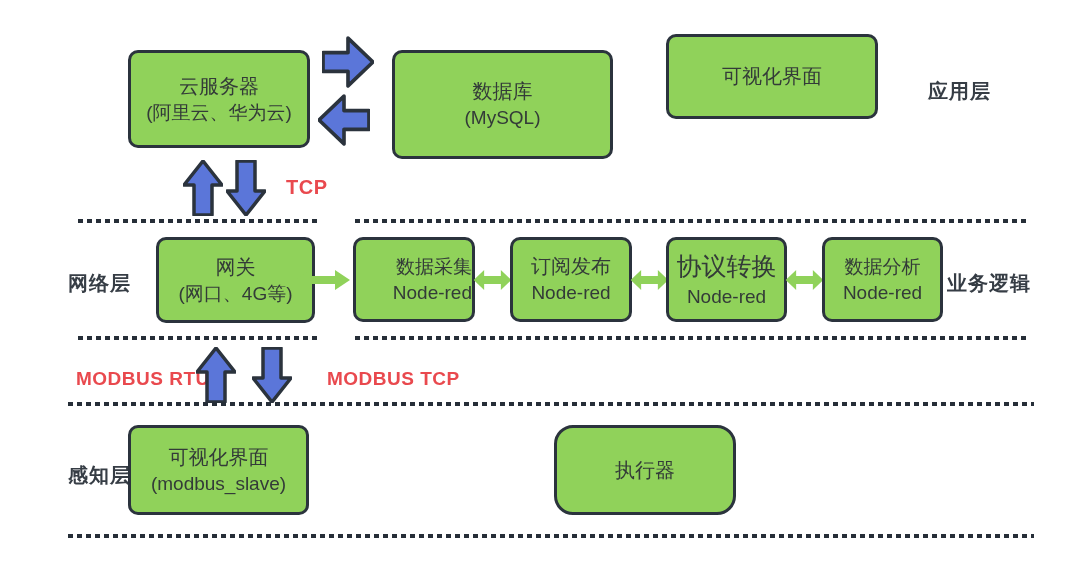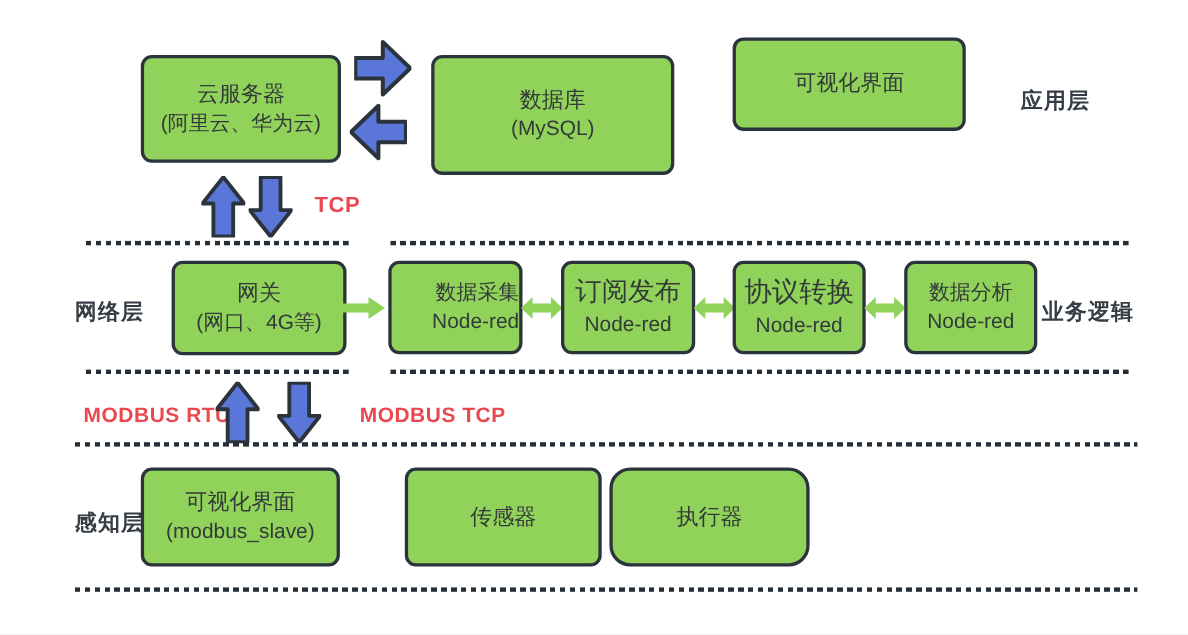--- a/index.html
+++ b/index.html
@@ -97,21 +97,21 @@
   <div class="box" style="left:353px;top:237px;width:122px;height:85px;align-items:flex-end;">
     <div class="box-title" style="font-size:19px;">数据采集</div>
     <div class="box-sub">Node-red</div>
   </div>
 
   <svg class="garr" style="left:473px;top:268px;" width="39" height="24" viewBox="0 0 56 24" preserveAspectRatio="none">
     <polygon points="1,12 16,2 16,8 40,8 40,2 55,12 40,22 40,16 16,16 16,22"></polygon>
   </svg>
 
   <div class="box" style="left:510px;top:237px;width:122px;height:85px;">
-    <div class="box-title" style="font-size:24px;">订阅发布</div>
+    <div class="box-title" style="font-size:20px;">订阅发布</div>
     <div class="box-sub">Node-red</div>
   </div>
 
   <svg class="garr" style="left:630px;top:268px;" width="39" height="24" viewBox="0 0 56 24" preserveAspectRatio="none">
     <polygon points="1,12 16,2 16,8 40,8 40,2 55,12 40,22 40,16 16,16 16,22"></polygon>
   </svg>
 
   <div class="box" style="left:666px;top:237px;width:121px;height:85px;">
     <div class="box-title" style="font-size:25px;">协议转换</div>
     <div class="box-sub">Node-red</div>
@@ -142,23 +142,20 @@
 
   <div class="dash" style="left:68px;top:402px;width:966px;"></div>
 
   <div class="layer-label" style="left:68px;top:462px;">感知层</div>
 
   <div class="box" style="left:128px;top:425px;width:181px;height:90px;">
     <div class="box-title">可视化界面</div>
     <div class="box-sub">(modbus_slave)</div>
   </div>
 
-  <div class="box" style="left:368px;top:425px;width:179px;height:90px;">
-    <div class="box-title">传感器</div>
-  </div>
 
   <div class="box" style="left:554px;top:425px;width:182px;height:90px;border-radius:19px;">
     <div class="box-title">执行器</div>
   </div>
 
 
   <div class="dash" style="left:68px;top:534px;width:966px;"></div>
 
 </div>
 

